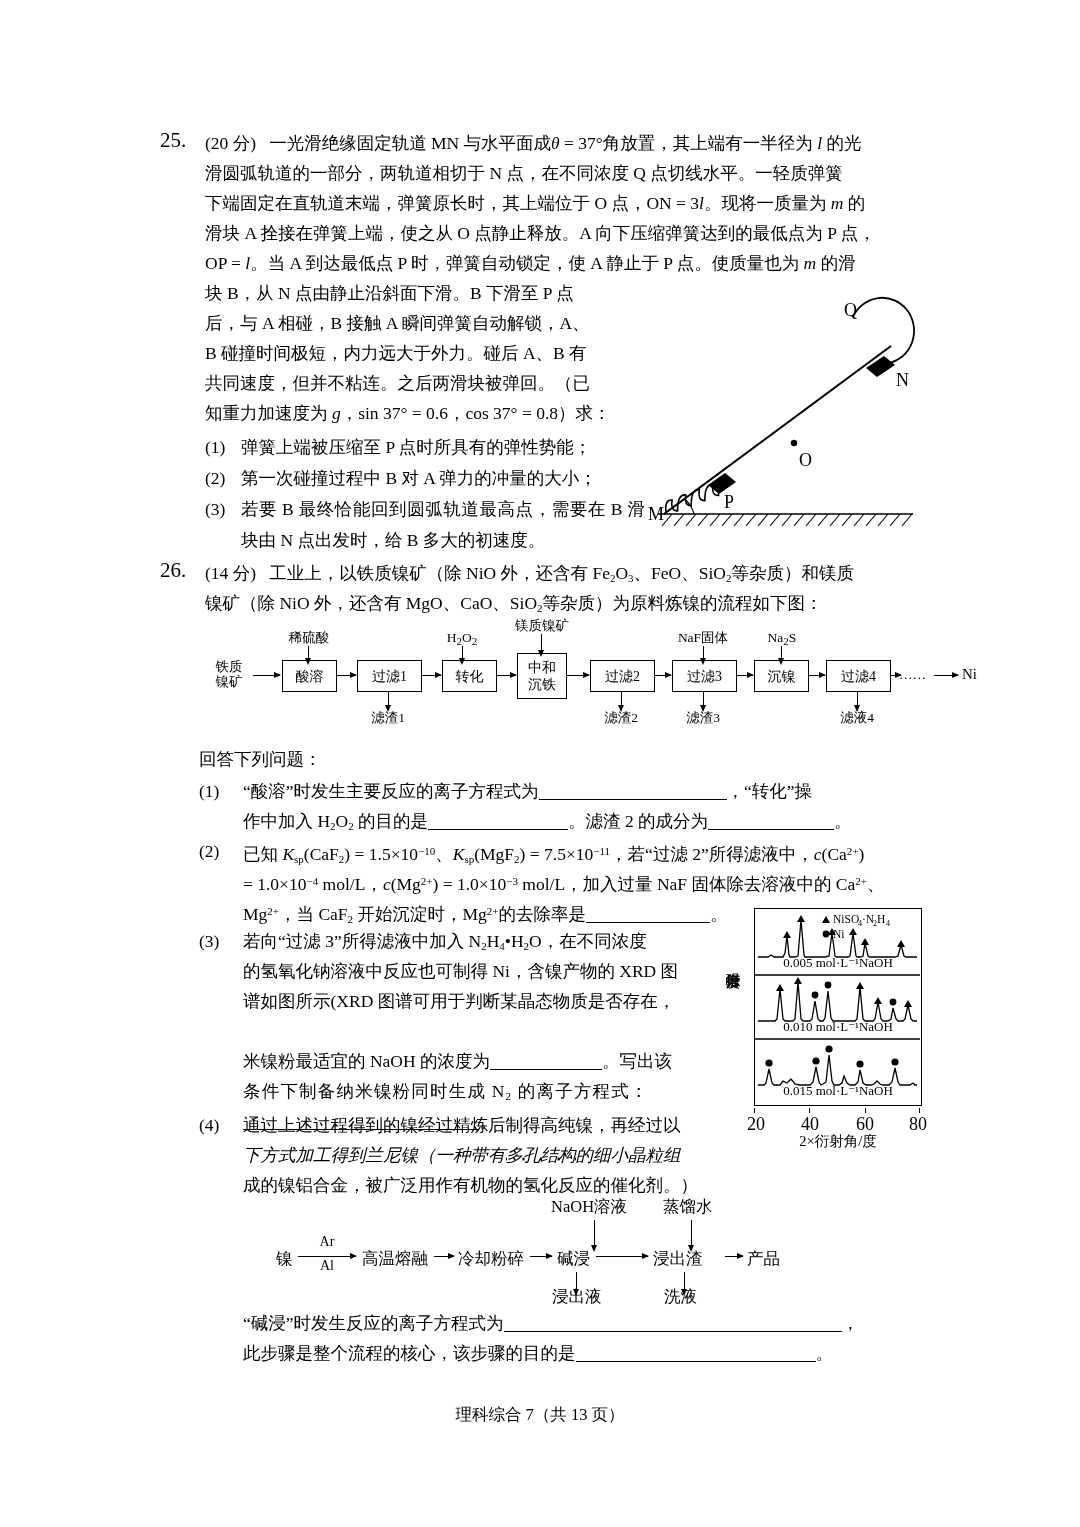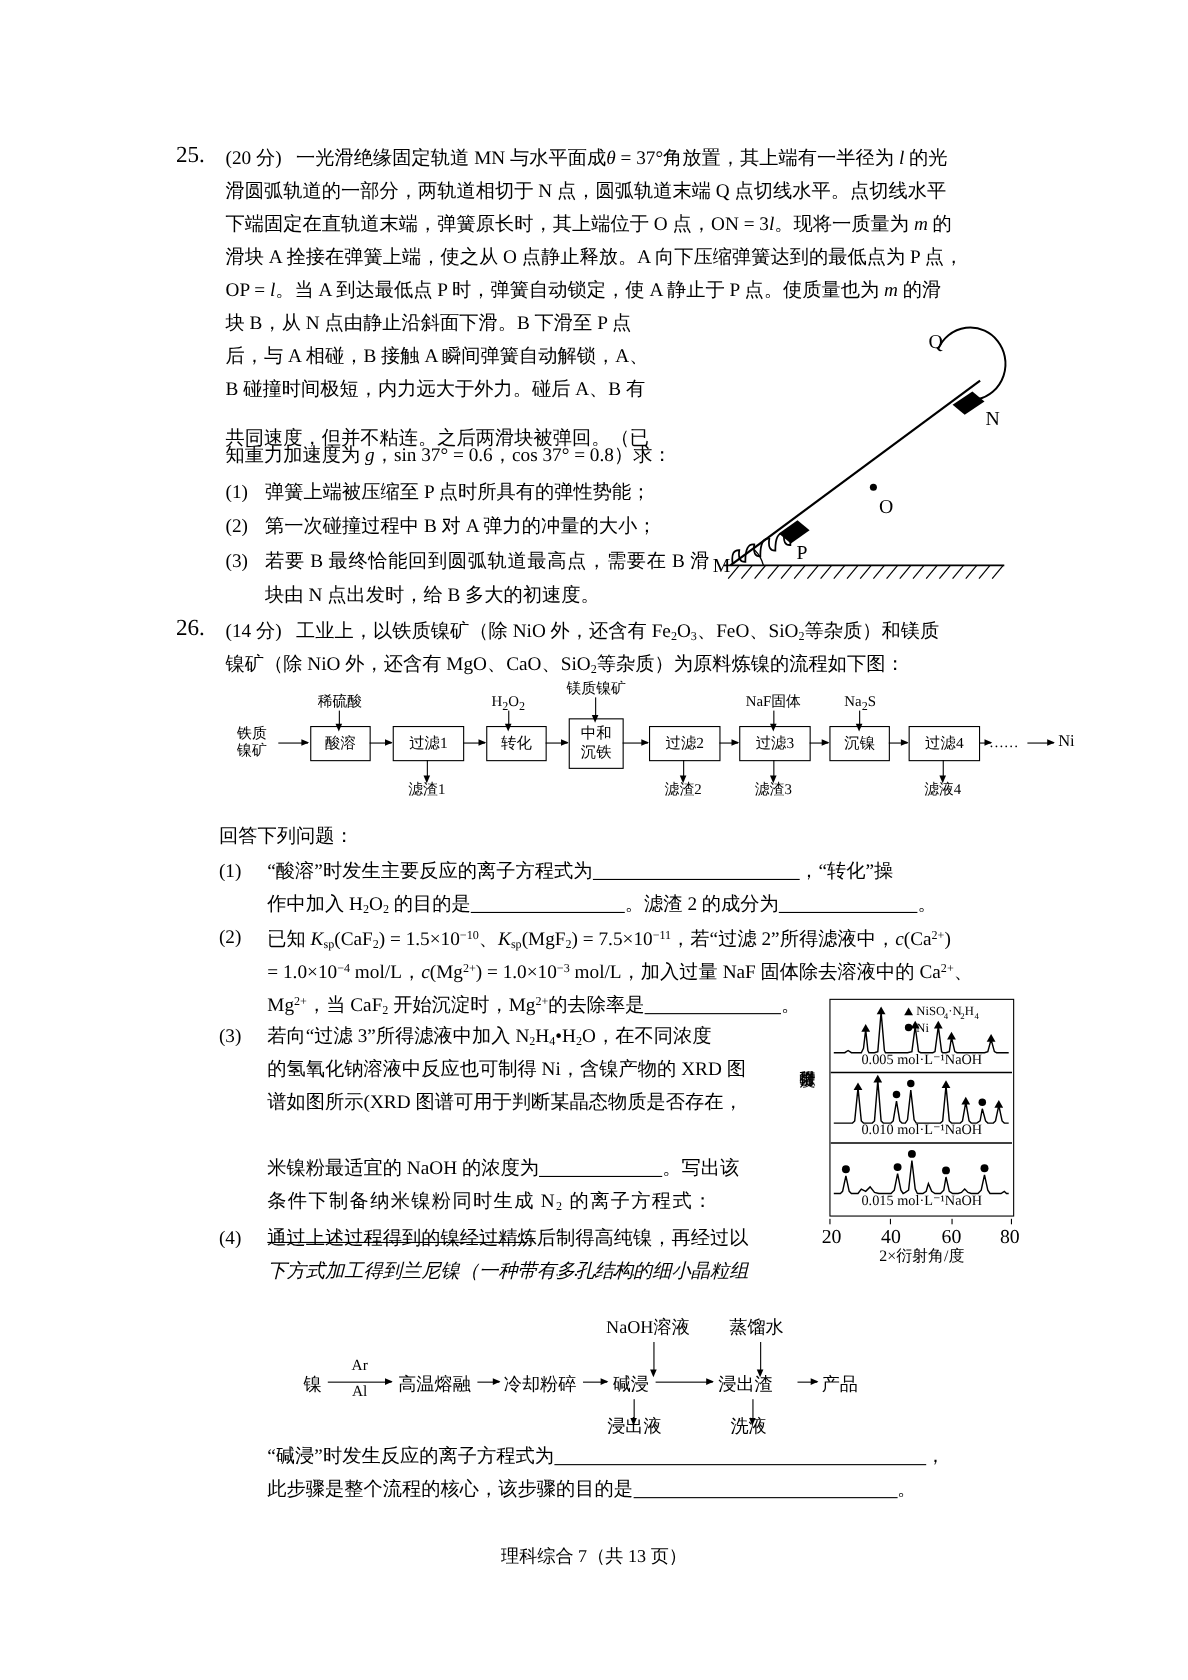--- a/index.html
+++ b/index.html
@@ -72,41 +72,41 @@
 
   <div class="qnum" style="left:160px;top:128px;">25.</div>
 
   <div class="q" style="left:205px;top:128px;width:725px;">
     <div class="body-txt">
       <span>(20 分)</span>
       &nbsp;&nbsp;一光滑绝缘固定轨道 MN 与水平面成<i>θ</i> = 37°角放置，其上端有一半径为 <i>l</i> 的光
     </div>
   </div>
   <div class="q" style="left:205px;top:158px;width:725px;">
-    <div class="body-txt">滑圆弧轨道的一部分，两轨道相切于 N 点，圆弧轨道末端 Q 点切线水平。点切线水平</div>
+    <div class="body-txt">滑圆弧轨道的一部分，两轨道相切于 N 点，在不同浓度 Q 点切线水平。一轻质弹簧</div>
   </div>
   <div class="q" style="left:205px;top:188px;width:725px;">
     <div class="body-txt">下端固定在直轨道末端，弹簧原长时，其上端位于 O 点，ON = 3<i>l</i>。现将一质量为 <i>m</i> 的</div>
   </div>
   <div class="q" style="left:205px;top:218px;width:725px;">
     <div class="body-txt">滑块 A 拴接在弹簧上端，使之从 O 点静止释放。A 向下压缩弹簧达到的最低点为 P 点，</div>
   </div>
   <div class="q" style="left:205px;top:248px;width:725px;">
     <div class="body-txt">OP = <i>l</i>。当 A 到达最低点 P 时，弹簧自动锁定，使 A 静止于 P 点。使质量也为 <i>m</i> 的滑</div>
   </div>
   <div class="q" style="left:205px;top:278px;width:470px;">
     <div class="body-txt">块 B，从 N 点由静止沿斜面下滑。B 下滑至 P 点</div>
   </div>
   <div class="q" style="left:205px;top:308px;width:470px;">
     <div class="body-txt">后，与 A 相碰，B 接触 A 瞬间弹簧自动解锁，A、</div>
   </div>
   <div class="q" style="left:205px;top:338px;width:470px;">
     <div class="body-txt">B 碰撞时间极短，内力远大于外力。碰后 A、B 有</div>
   </div>
-  <div class="q" style="left:205px;top:368px;width:470px;margin-top:15px;">
+  <div class="q" style="left:205px;top:368px;width:470px;">
     <div class="body-txt">共同速度，但并不粘连。之后两滑块被弹回。（已</div>
   </div>
   <div class="q" style="left:205px;top:398px;width:470px;">
     <div class="body-txt">知重力加速度为 <i>g</i>，sin 37° = 0.6，cos 37° = 0.8）求：</div>
   </div>
 
   <div class="item" style="left:205px;top:432px;width:470px;">
     <span class="lbl">(1)</span>
     <span class="txt" style="margin-left:36px;">弹簧上端被压缩至 P 点时所具有的弹性势能；</span>
   </div>
@@ -340,20 +340,23 @@
     <div class="xaxlab">2×衍射角/度</div>
   </div>
 
   <div class="item" style="left:199px;top:1110px;width:560px;">
     <span class="lbl">(4)</span>
     <span class="txt" style="margin-left:44px;">通过上述过程得到的镍经过精炼后制得高纯镍，再经过以</span>
   </div>
   <div class="item" style="left:243px;top:1140px;width:520px;font-style:italic;">
     <span class="txt">下方式加工得到兰尼镍（一种带有<span class="ul-dot">多孔结构</span>的细小晶粒组</span>
   </div>
+  <div class="item" style="left:243px;top:1170px;width:520px;">
+    <span class="txt">成的镍铝合金，被广泛用作有机物的氢化反应的催化剂。）</span>
+  </div>
 
   <div id="flow2">
 
     <div class="node" style="left:275px;top:0px;">NaOH溶液</div>
     <div class="varrow" style="left:318px;top:24px;height:26px;"></div>
     <div class="node" style="left:387px;top:0px;">蒸馏水</div>
     <div class="varrow" style="left:415px;top:24px;height:26px;"></div>
 
     <div class="node" style="left:0px;top:52px;">镍</div>
     <div style="position:absolute;left:22px;top:38px;width:58px;text-align:center;font-size:14px;line-height:16px;">Ar</div>

